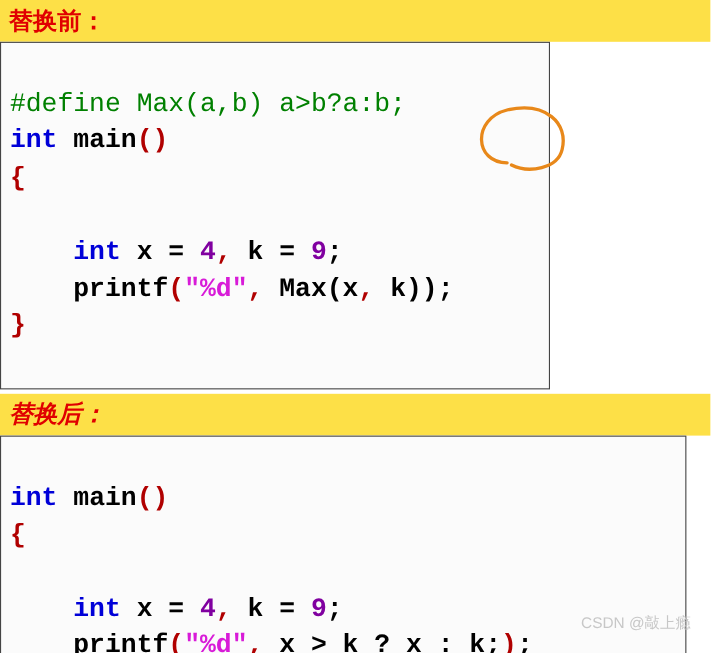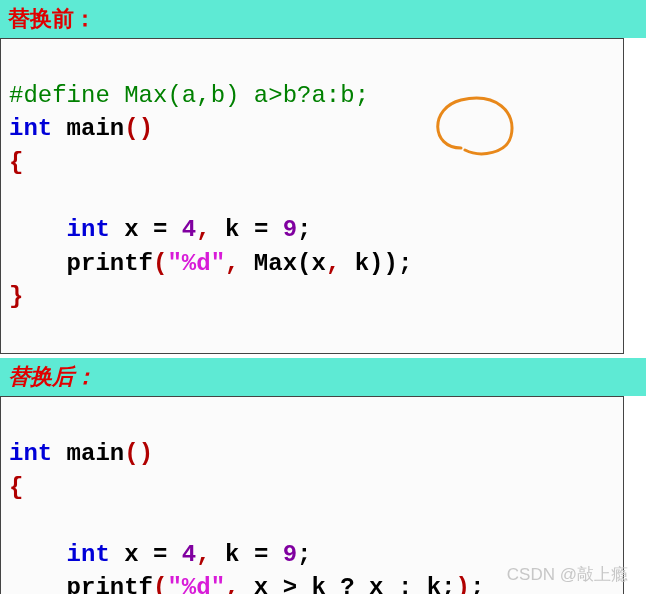--- a/index.html
+++ b/index.html
@@ -8,58 +8,58 @@
       height: 594px;
       font-family: "Microsoft YaHei", "SimHei", "Consolas", monospace;
       background: #fff;
       position: relative;
     }
     .label {
       font-weight: bold;
       font-size: 22px;
       color: #e00000;
       padding: 4px 8px;
-      background: #5eead4;
+      background: #fde047;
     }
     .label-1 { }
     .label-2 { margin-top: 4px; font-style: italic; }
 
     .code-block {
       border: 1px solid #444;
       background: #fbfbfb;
       padding: 6px 8px;
       font-family: Consolas, "Courier New", monospace;
       font-size: 24px;
       line-height: 1.4;
       white-space: pre;
       position: relative;
     }
-    .code-block-1 { width: 624px; }
+    .code-block-1 { width: 500px; }
     .code-block-2 { width: 624px; margin-top: 0; }
 
     .c-green { color: #008000; }
     .c-blue { color: #0000d8; font-weight: bold; }
     .c-black { color: #000; }
     .c-red { color: #b00000; font-weight: 600; }
     .c-str { color: #d81bd8; font-weight: bold; }
     .c-num { color: #8000a0; font-weight: 600; }
     .c-bold { font-weight: bold; }
     .c-comma { color: #b00000; font-weight: bold; }
 
     .annot {
       position: absolute;
       pointer-events: none;
     }
     .annot svg { display: block; }
 
     .watermark {
       position: absolute;
       right: 18px;
-      bottom: 8px;
-      font-size: 17px;
+      bottom: 18px;
+      font-size: 14px;
       color: #c7c7c7;
       font-family: "Microsoft YaHei", sans-serif;
     }
   </style>
 </head>
 <body>
 
 <div class="label label-1">替换前：</div>
 
 <div class="code-block code-block-1">

